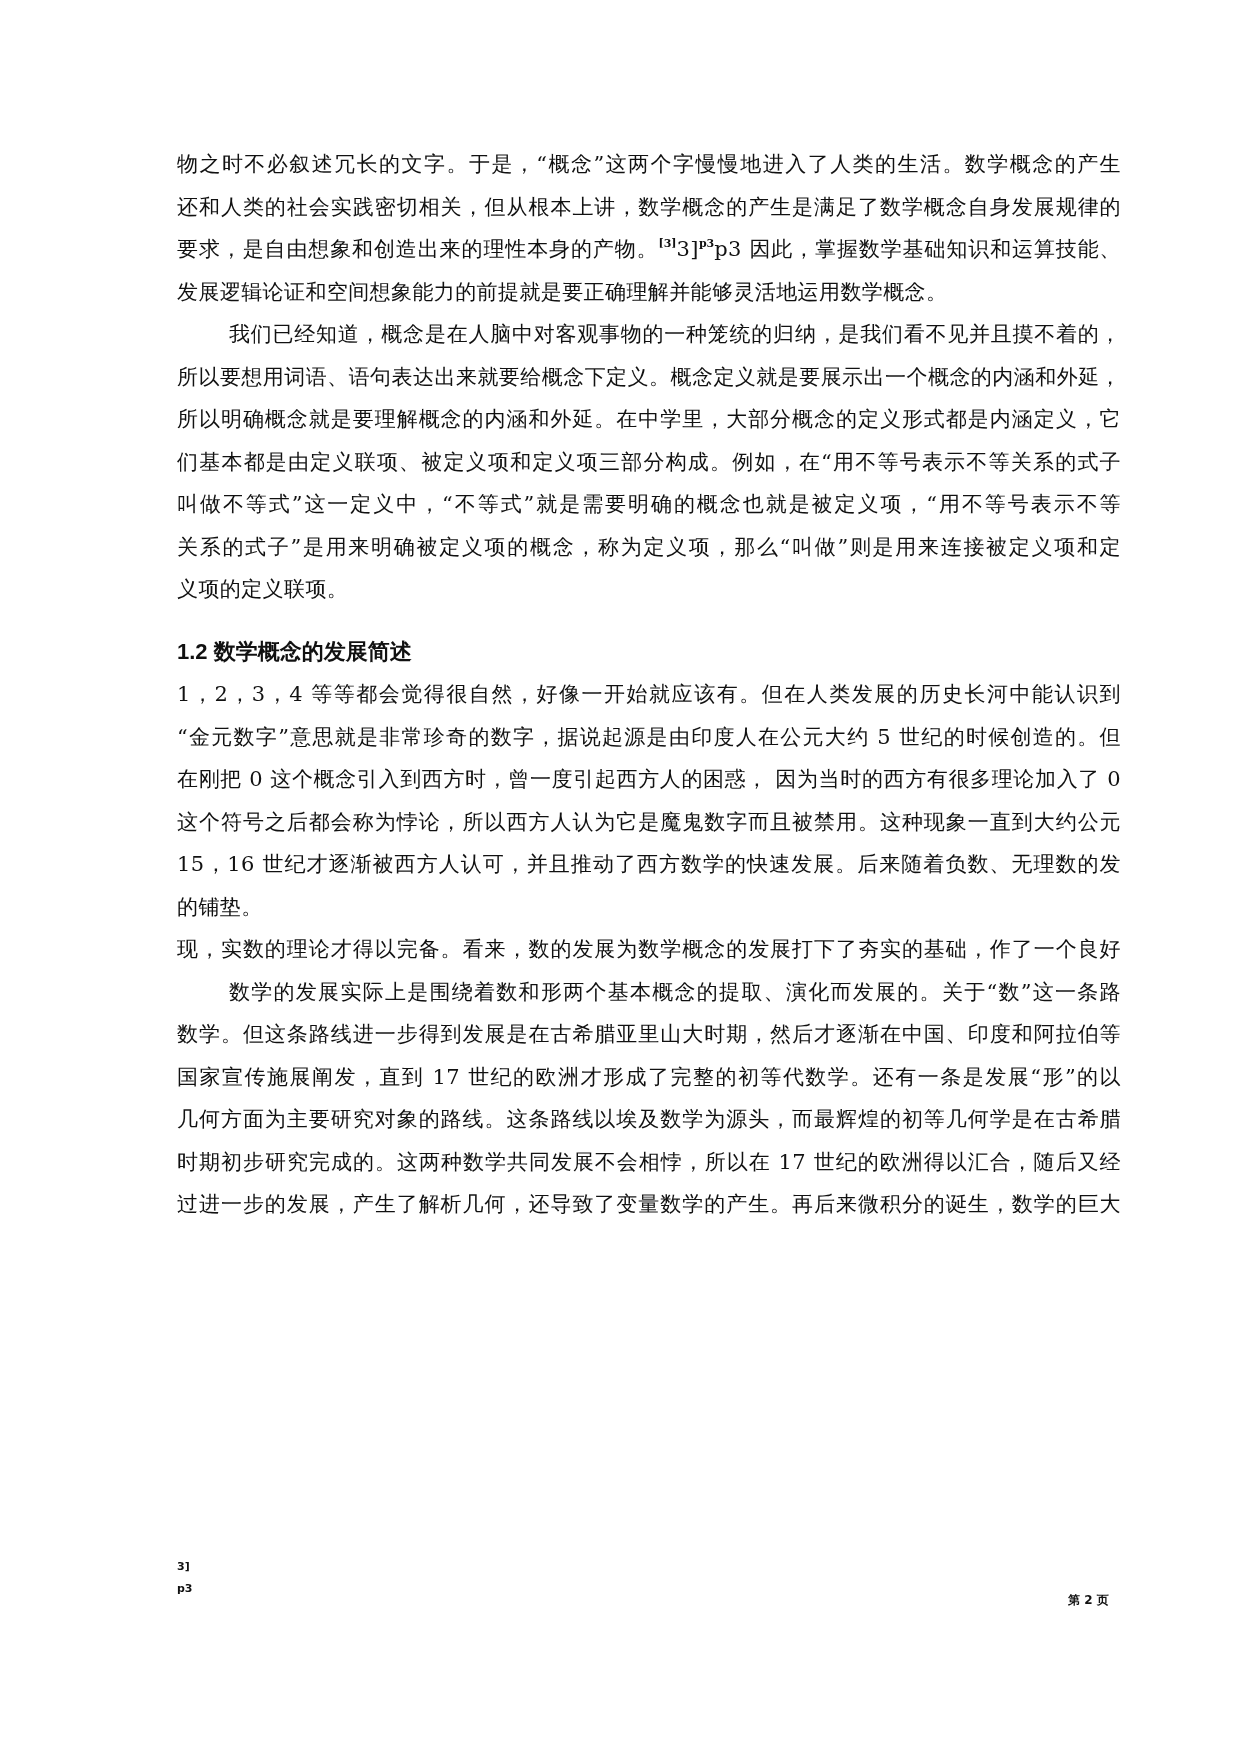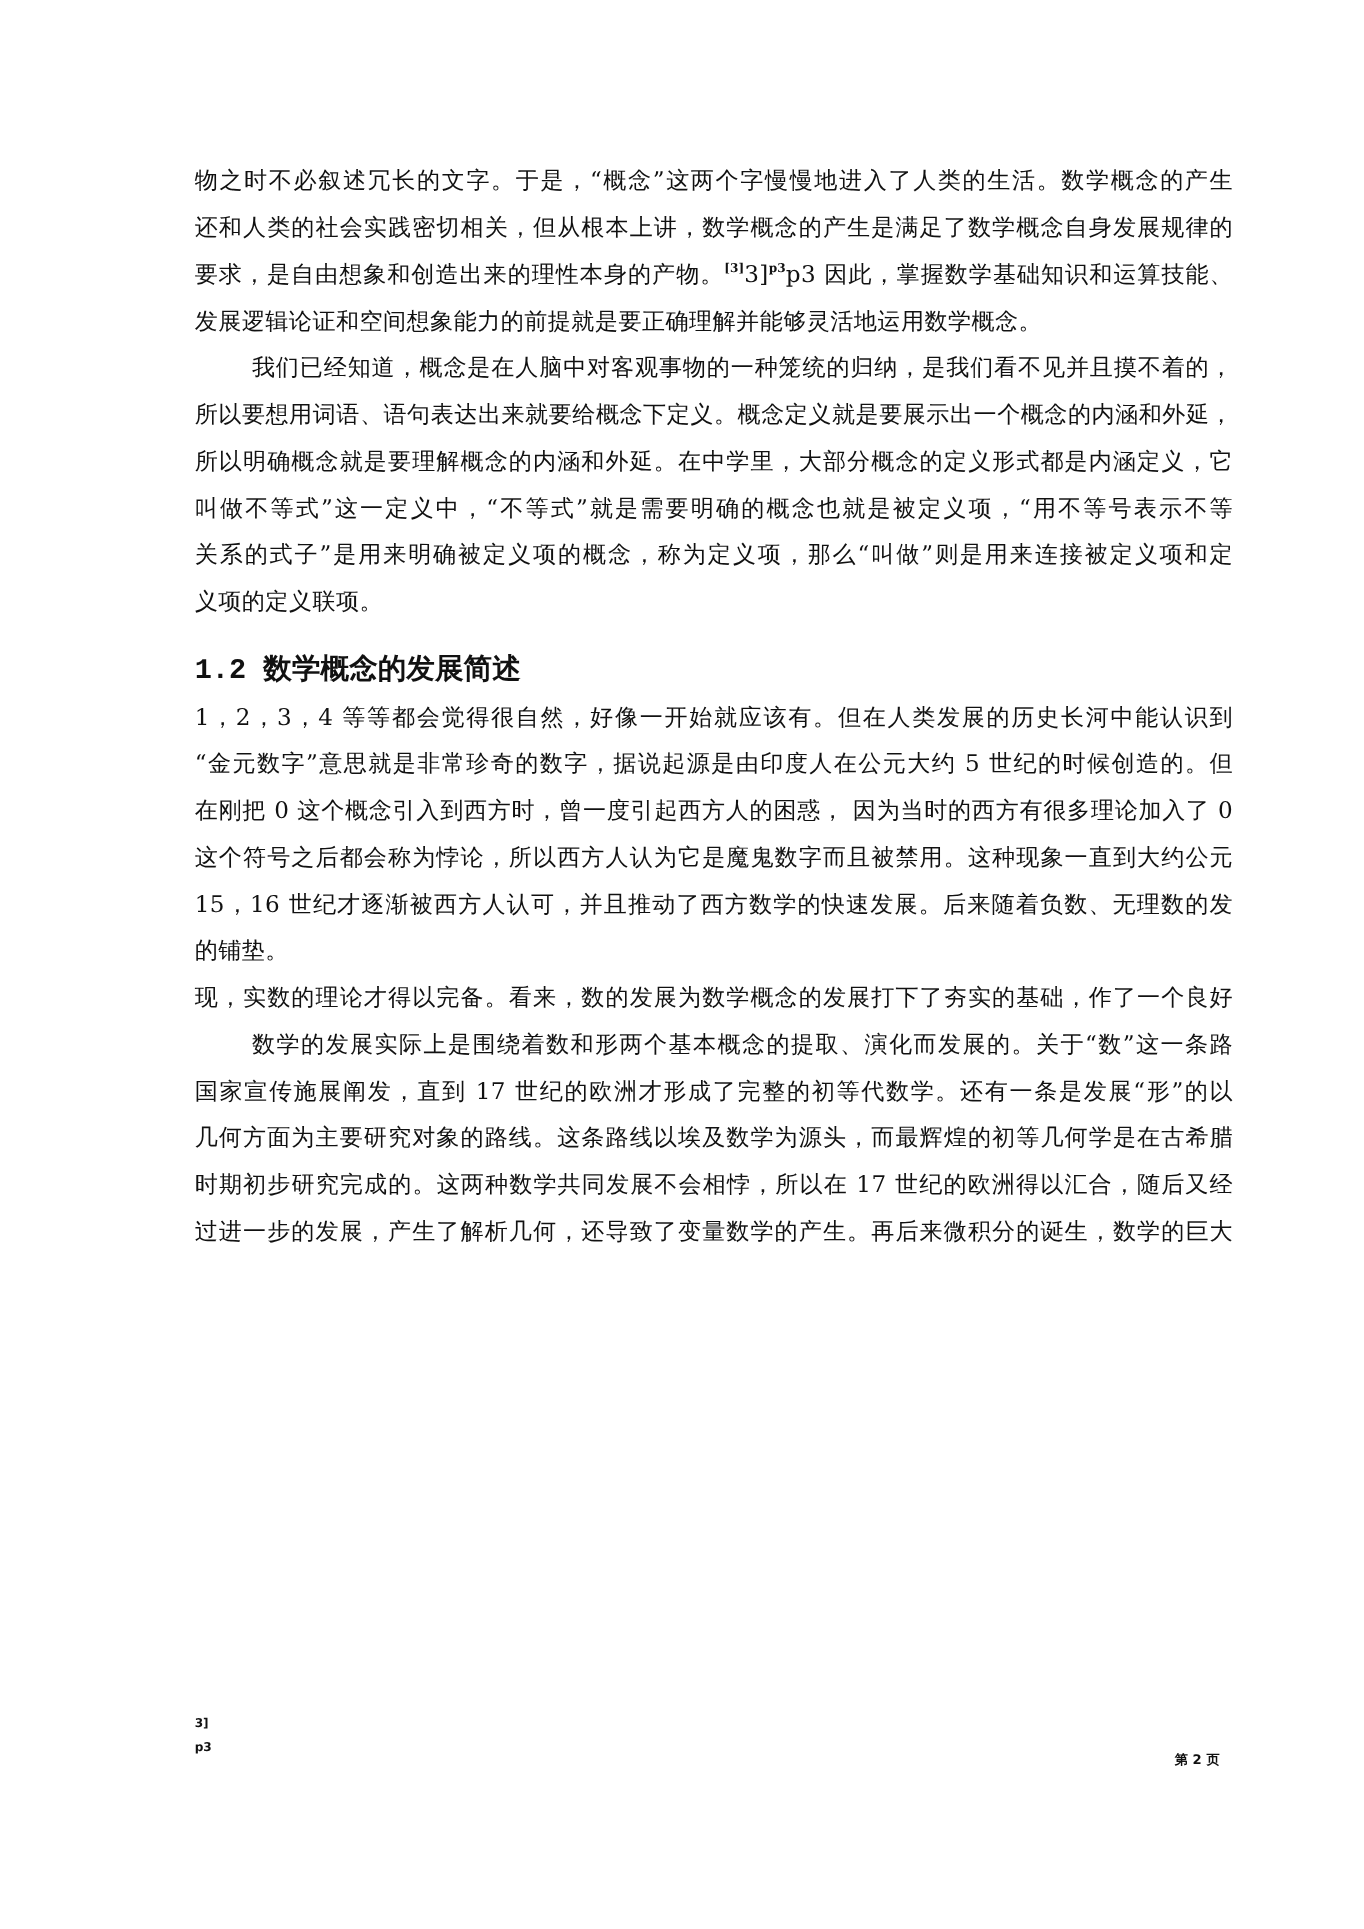--- a/index.html
+++ b/index.html
@@ -7,22 +7,22 @@
   .page { position: absolute; left: 177px; top: 143px; width: 944px; }
   .line {
     font-family: "DejaVu Serif", "Liberation Serif", serif;
     font-size: 21px; line-height: 42.5px; height: 42.5px;
     white-space: nowrap; text-align: justify; text-align-last: justify;
     letter-spacing: 0.4px;
   }
   .line.last { text-align-last: left; }
   .line.indent { padding-left: 52px; }
   .heading {
-    font-family: Liberation Mono, monospace;
-    font-weight: bold; font-size: 26px; line-height: 42.5px; height: 42.5px;
+    font-family: Liberation Sans, sans-serif;
+    font-weight: bold; font-size: 22px; line-height: 42.5px; height: 42.5px;
     margin-top: 20px; letter-spacing: 0px;
   }
   sup.cite { font-size: 11px; font-weight: bold; vertical-align: 9px; line-height: 0; letter-spacing: 0; }
   .footnotes { position: absolute; left: 177px; top: 1556px; font-family: "DejaVu Sans", sans-serif; font-size: 11px; font-weight: bold; }
   .footnotes div { height: 22px; line-height: 22px; }
   .page-number {
     position: absolute; left: 1068px; top: 1592px;
     font-family: "DejaVu Sans", "Liberation Sans", sans-serif; font-weight: bold; font-size: 12px;
   }
 </style>
@@ -35,39 +35,41 @@
     <div class="line">物之时不必叙述冗长的文字。于是，“概念”这两个字慢慢地进入了人类的生活。数学概念的产生</div>
     <div class="line">还和人类的社会实践密切相关，但从根本上讲，数学概念的产生是满足了数学概念自身发展规律的</div>
     <div class="line"><span>要求，是自由想象和创造出来的理性本身的产物。</span><sup class="cite">[3]</sup><span>3]</span><sup class="cite">p3</sup><span>p3 因此，掌握数学基础知识和运算技能、</span></div>
     <div class="line last">发展逻辑论证和空间想象能力的前提就是要正确理解并能够灵活地运用数学概念。</div>
   </div>
 
   <div>
     <div class="line indent">我们已经知道，概念是在人脑中对客观事物的一种笼统的归纳，是我们看不见并且摸不着的，</div>
     <div class="line">所以要想用词语、语句表达出来就要给概念下定义。概念定义就是要展示出一个概念的内涵和外延，</div>
     <div class="line">所以明确概念就是要理解概念的内涵和外延。在中学里，大部分概念的定义形式都是内涵定义，它</div>
+    <div class="line">们基本都是由定义联项、被定义项和定义项三部分构成。例如，在“用不等号表示不等关系的式子</div>
     <div class="line">叫做不等式”这一定义中，“不等式”就是需要明确的概念也就是被定义项，“用不等号表示不等</div>
     <div class="line">关系的式子”是用来明确被定义项的概念，称为定义项，那么“叫做”则是用来连接被定义项和定</div>
     <div class="line last">义项的定义联项。</div>
   </div>
 
   <div class="heading">1.2 数学概念的发展简述</div>
 
   <div>
     <div class="line">1，2，3，4 等等都会觉得很自然，好像一开始就应该有。但在人类发展的历史长河中能认识到</div>
     <div class="line">“金元数字”意思就是非常珍奇的数字，据说起源是由印度人在公元大约 5 世纪的时候创造的。但</div>
     <div class="line">在刚把 0 这个概念引入到西方时，曾一度引起西方人的困惑，  因为当时的西方有很多理论加入了 0</div>
     <div class="line">这个符号之后都会称为悖论，所以西方人认为它是魔鬼数字而且被禁用。这种现象一直到大约公元</div>
     <div class="line">15，16 世纪才逐渐被西方人认可，并且推动了西方数学的快速发展。后来随着负数、无理数的发</div>
     <div class="line last">的铺垫。</div>
     <div class="line">现，实数的理论才得以完备。看来，数的发展为数学概念的发展打下了夯实的基础，作了一个良好</div>
   </div>
 
   <div>
     <div class="line indent">数学的发展实际上是围绕着数和形两个基本概念的提取、演化而发展的。关于“数”这一条路</div>
+    <div class="line">数学。但这条路线进一步得到发展是在古希腊亚里山大时期，然后才逐渐在中国、印度和阿拉伯等</div>
     <div class="line">国家宣传施展阐发，直到 17 世纪的欧洲才形成了完整的初等代数学。还有一条是发展“形”的以</div>
     <div class="line">几何方面为主要研究对象的路线。这条路线以埃及数学为源头，而最辉煌的初等几何学是在古希腊</div>
     <div class="line">时期初步研究完成的。这两种数学共同发展不会相悖，所以在 17 世纪的欧洲得以汇合，随后又经</div>
     <div class="line">过进一步的发展，产生了解析几何，还导致了变量数学的产生。再后来微积分的诞生，数学的巨大</div>
   </div>
 </div>
 
 <div class="footnotes">
   <div>3]</div>
   <div>p3</div>

